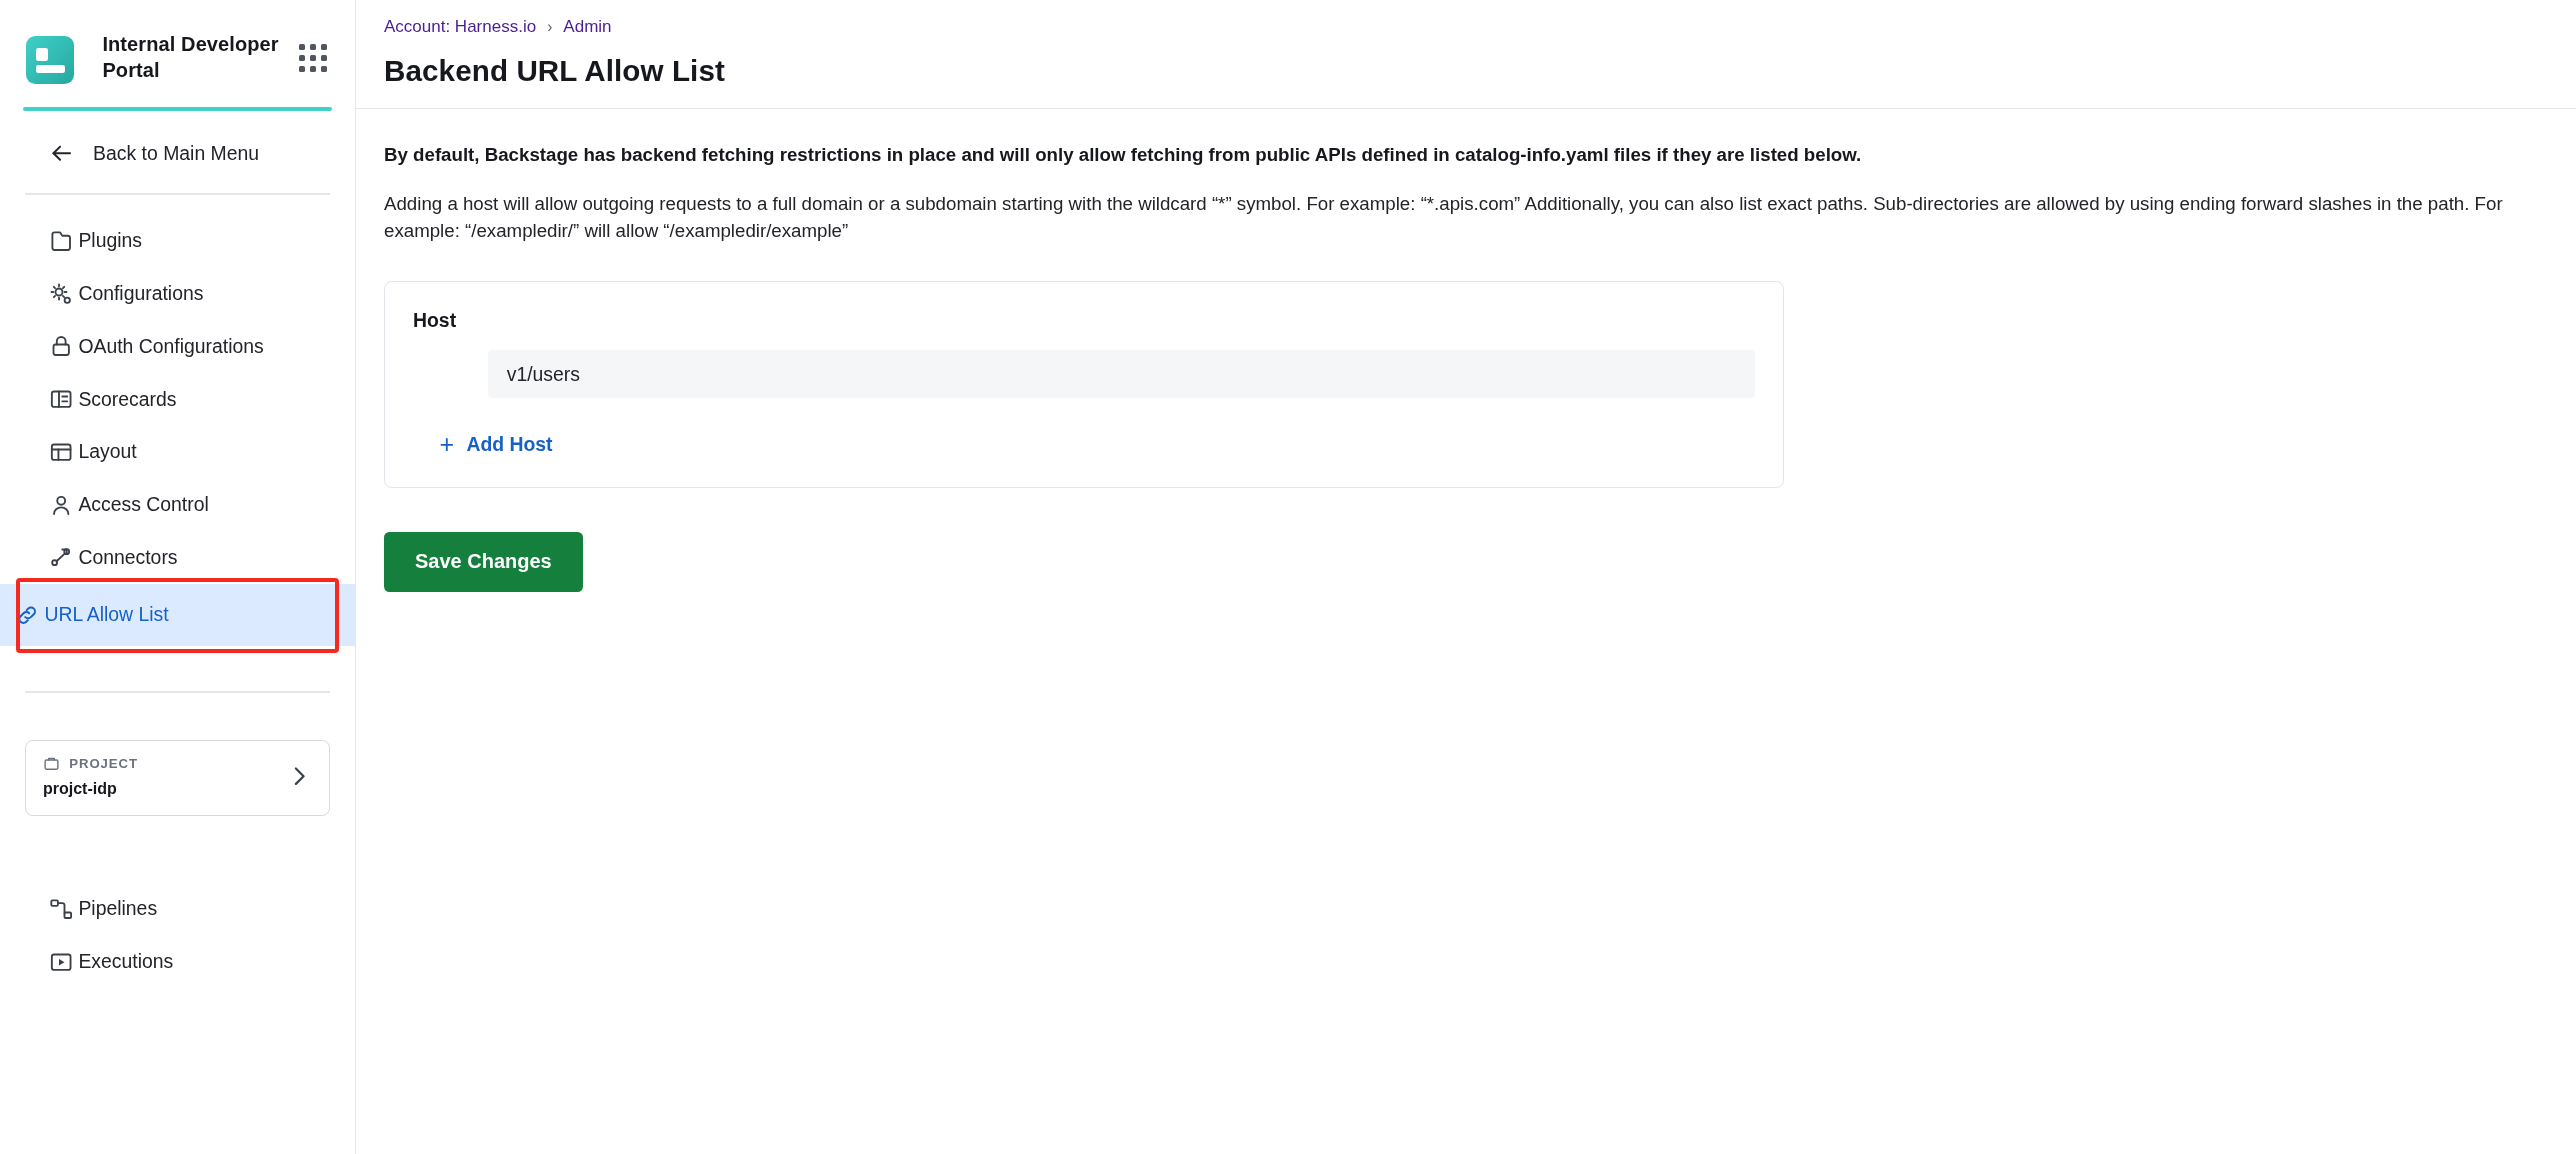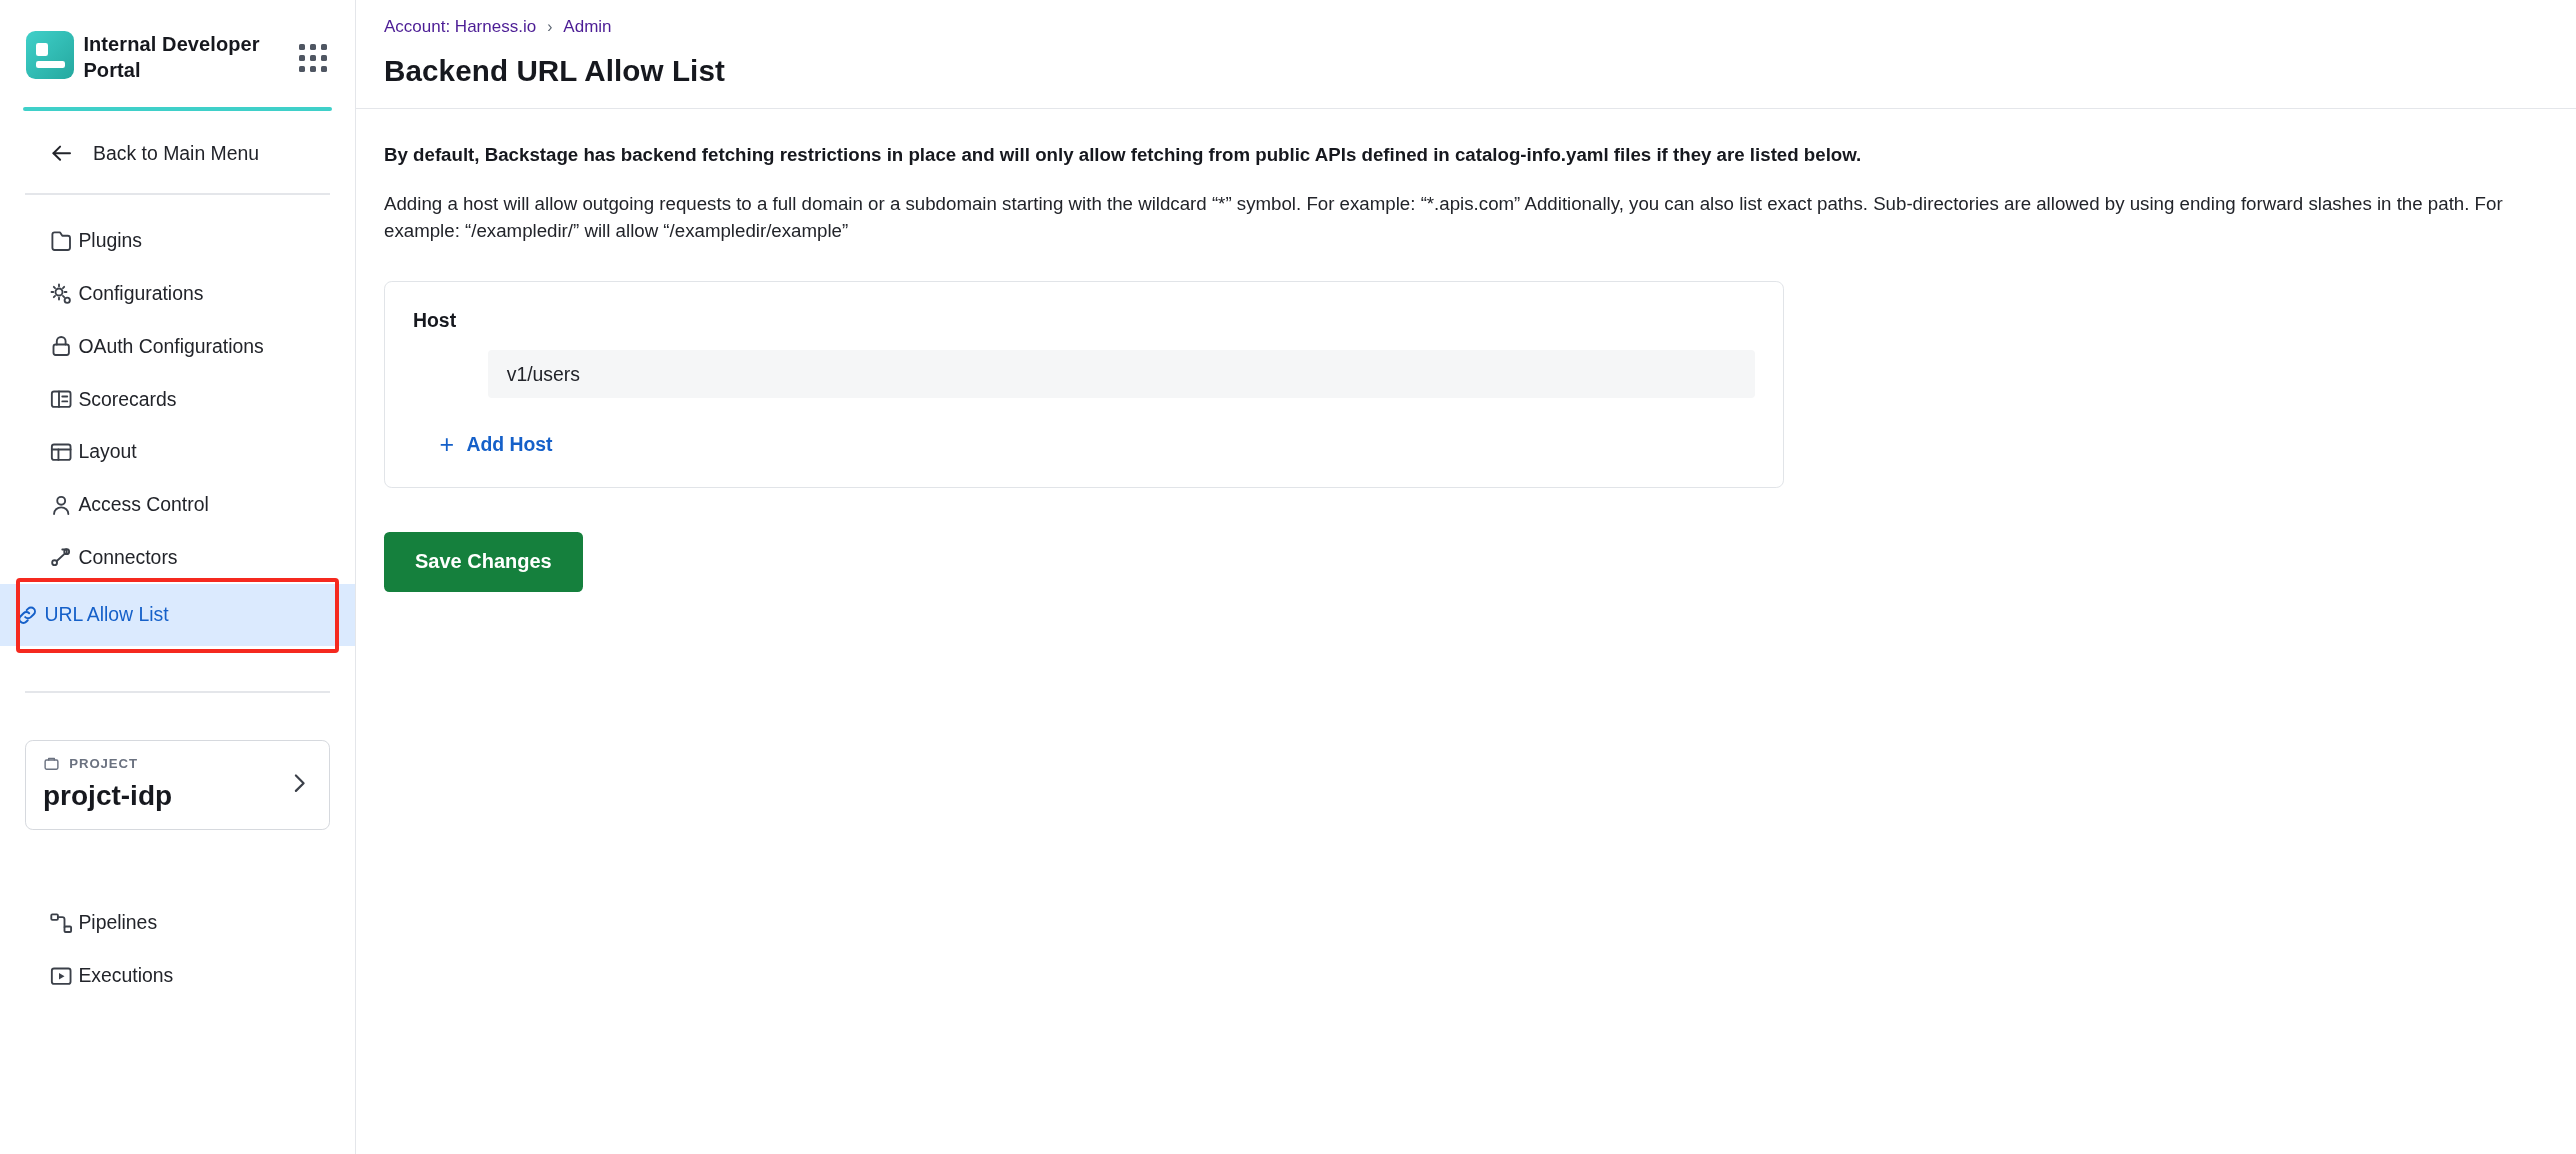--- a/index.html
+++ b/index.html
@@ -22,23 +22,23 @@
     height: 100%;
     background: #ffffff;
     border-right: 1.6px solid #e4e6ea;
     display: flex;
     flex-direction: column;
     position: relative;
     flex: 0 0 356px;
   }
   .brand {
     display: flex;
-    align-items: flex-start;
+    align-items: flex-end;
     padding: 31px 28px 23px 26.4px;
-    gap: 9px;
+    gap: 28px;
     position: relative;
   }
   .brand-logo {
     width: 48px;
     height: 48px;
     border-radius: 9.3px;
     background: linear-gradient(135deg, #3fd0c9 0%, #25a89f 100%);
     position: relative;
     flex: 0 0 48px;
   }
@@ -142,21 +142,21 @@
     display: flex;
     align-items: center;
     justify-content: space-between;
     cursor: pointer;
   }
   .project-label {
     display: flex; align-items: center; gap: 9.3px;
     font-size: 13.2px; color: #6b7280; letter-spacing: 0.9px; font-weight: 600;
   }
   .project-name {
-    font-size: 28px; color: #16181e; font-weight: 700; margin-top: 7.8px;
+    font-size: 16px; color: #16181e; font-weight: 700; margin-top: 7.8px;
   }
   .chev { color: #3b4049; }
 
   .nav-bottom { margin-top: 47px; }
 
   
   .main {
     flex: 1 1 auto;
     min-width: 0;
     display: flex;

